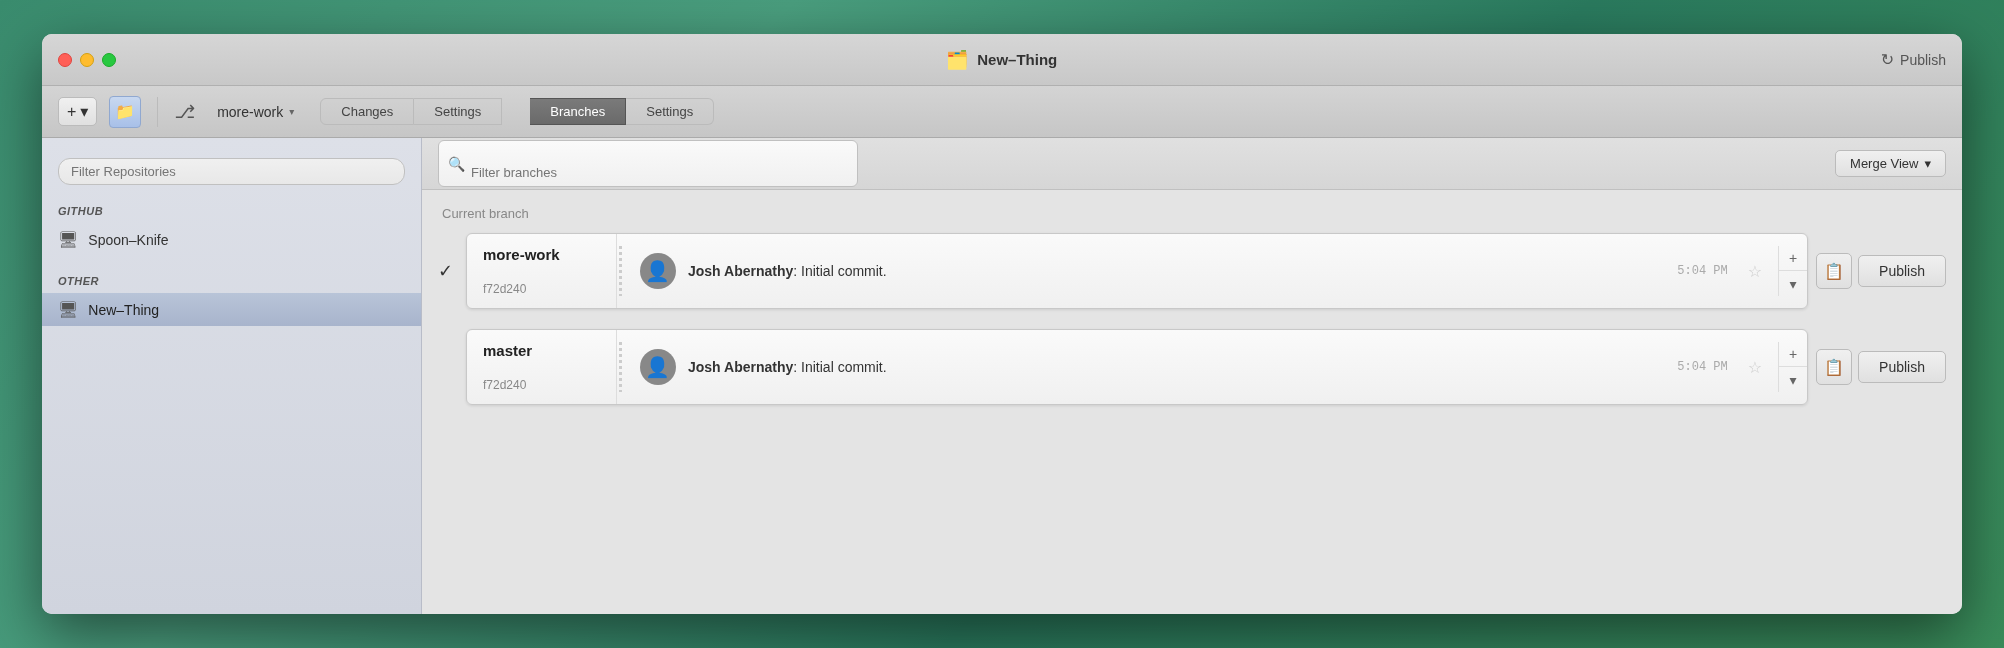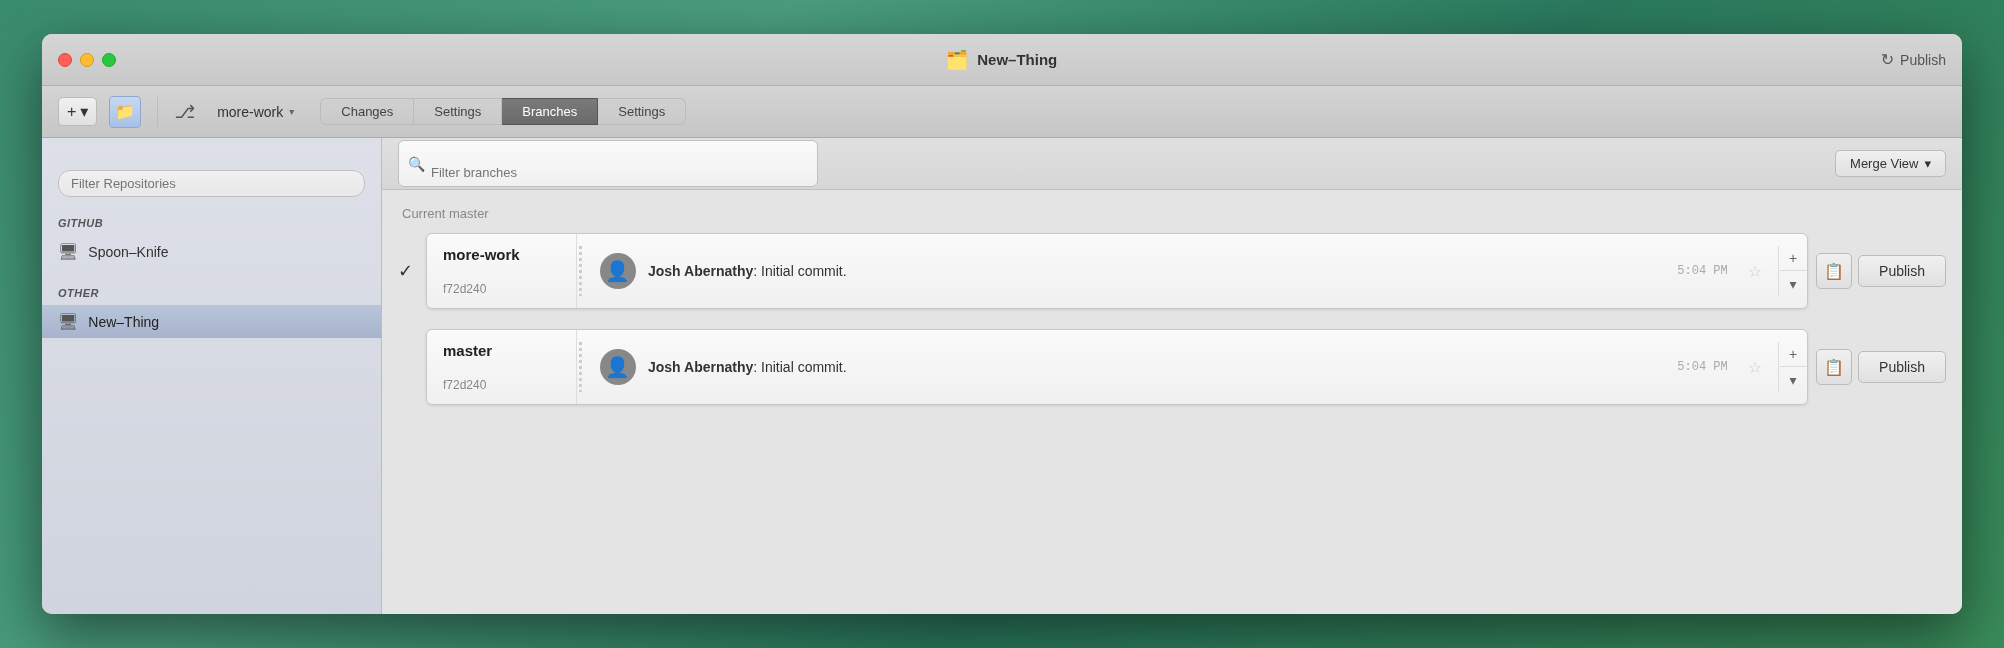--- a/index.html
+++ b/index.html
@@ -145,34 +145,35 @@
       cursor: pointer;
       white-space: nowrap;
     }
     .nav-tab:first-child { border-radius: 6px 0 0 6px; }
     .nav-tab:last-child { border-radius: 0 6px 6px 0; }
     .nav-tab + .nav-tab { border-left: none; }
     .nav-tab.active {
       background: linear-gradient(to bottom, #7a7a7a, #6a6a6a);
       color: #fff;
       border-color: #555;
+      margin-left: 28px;
     }
     .toolbar-spacer { flex: 1; }
     
     .main {
       display: flex;
       flex: 1;
       overflow: hidden;
     }
     
     .sidebar {
-      width: 340px;
+      width: 380px;
       background: linear-gradient(to bottom, #dde0e8, #d0d4de);
       border-right: 1px solid #b8bcc8;
-      padding: 28px 0;
+      padding: 16px 0;
       flex-shrink: 0;
       overflow-y: auto;
     }
     .filter-repos {
       margin: 4px 16px 16px;
     }
     .filter-repos input {
       width: 100%;
       padding: 5px 12px;
       background: linear-gradient(to bottom, #f0f0f0, #e8e8e8);
@@ -473,21 +474,21 @@
           <input type="text" class="filter-branches" style="width: 100%; padding: 24px 12px 6px 32px; background: linear-gradient(rgb(250, 250, 250), rgb(240, 240, 240)); border: 1px solid rgb(192, 192, 192); border-radius: 6px; font-size: 13px; color: rgb(136, 136, 136); outline: none;" placeholder="Filter branches">
         </div>
         <div class="content-toolbar-spacer"></div>
         <button class="merge-view-btn">
           <span>Merge View</span>
           <span>▾</span>
         </button>
       </div>
 
       <div class="branches-list">
-        <div class="section-label">Current master</div>
+        <div class="section-label">Current branch</div>
 
         <div class="branch-item-wrapper">
           <span class="branch-check">✓</span>
           <div class="branch-card">
             <div class="branch-card-left">
               <div class="branch-name">more-work</div>
               <div class="branch-hash">f72d240</div>
             </div>
             <div class="branch-card-divider"></div>
             <div class="branch-card-commit">

